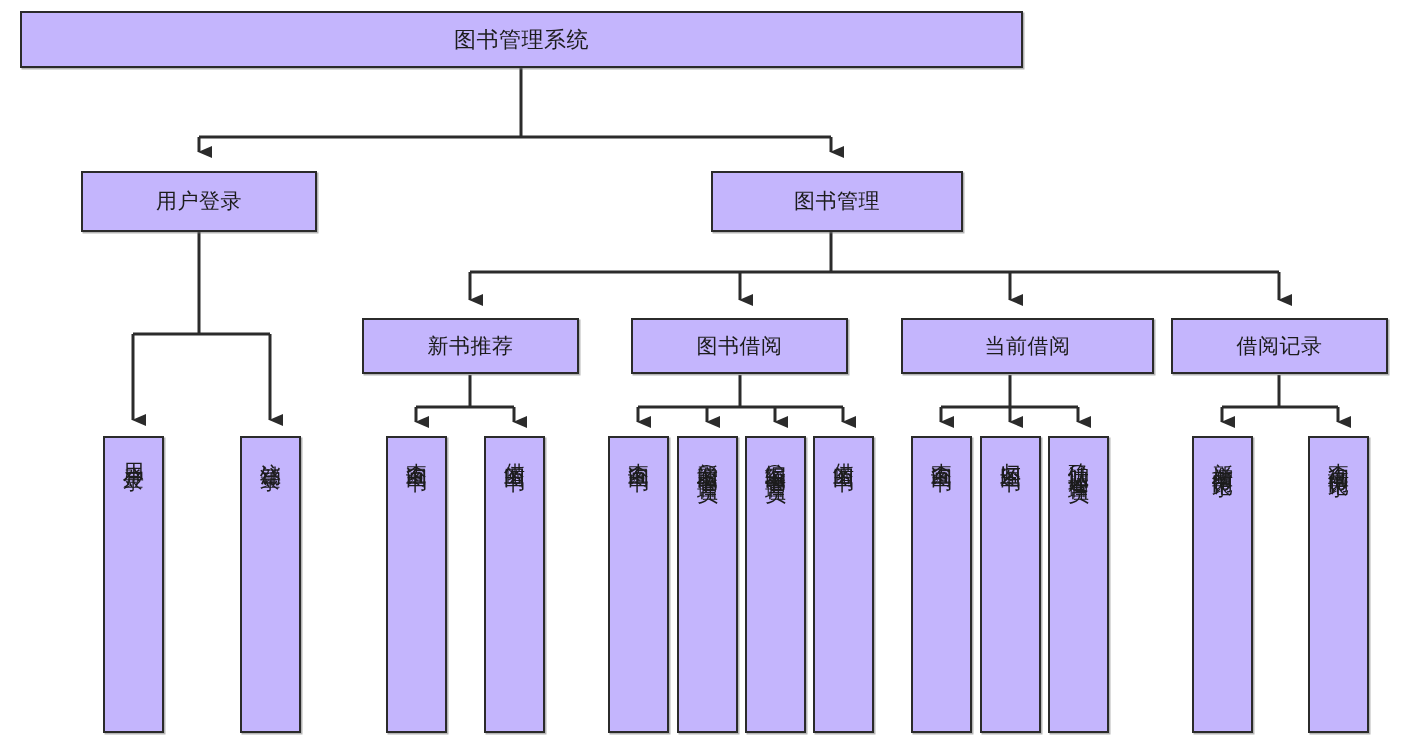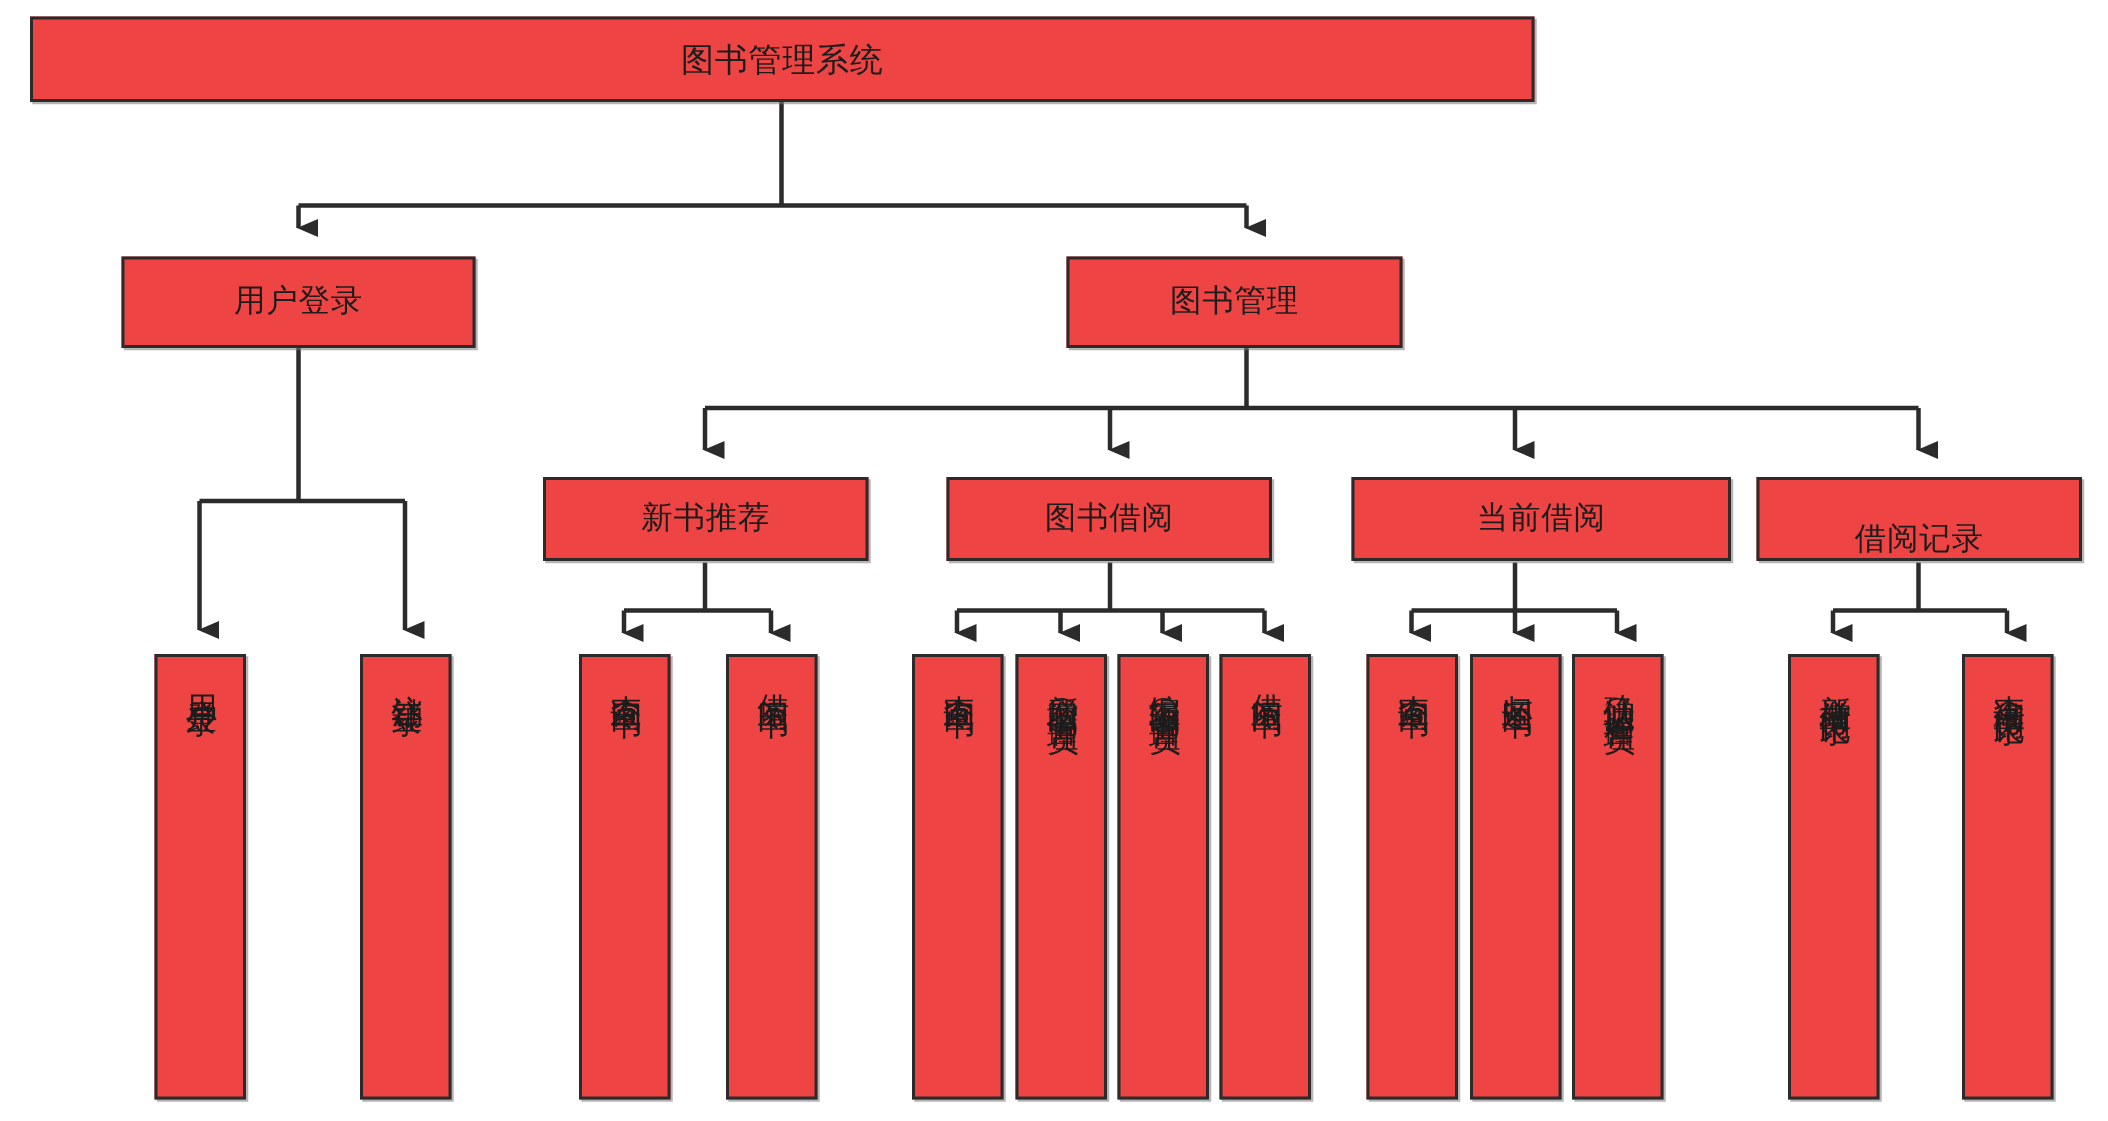--- a/index.html
+++ b/index.html
@@ -21,21 +21,21 @@
     position: absolute;
     left: 0;
     top: 0;
     width: 1405px;
     height: 747px;
     pointer-events: none;
   }
   .node {
     position: absolute;
     box-sizing: border-box;
-    background: #ef4444;
+    background: #c4b5fd;
     border: 2px solid #2b2b2b;
     display: flex;
     align-items: center;
     justify-content: center;
     box-shadow: 1.5px 1.5px 0 rgba(120,120,120,0.55);
   }
   .node .label {
     color: #1c1c1c;
     font-size: 21px;
     line-height: 1.15;
@@ -124,34 +124,34 @@
     </g>
   </svg>
 
   <div class="node root" style="left:20px; top:11px; width:1003px; height:57px;">
     <span class="label">图书管理系统</span>
   </div>
 
   <div class="node" style="left:81px; top:171px; width:236px; height:61px;">
     <span class="label">用户登录</span>
   </div>
-  <div class="node" style="left:711px; top:171px; width:224px; height:61px;">
+  <div class="node" style="left:711px; top:171px; width:252px; height:61px;">
     <span class="label">图书管理</span>
   </div>
 
   <div class="node" style="left:631px; top:318px; width:217px; height:56px;">
     <span class="label">图书借阅</span>
   </div>
   <div class="node" style="left:362px; top:318px; width:217px; height:56px;">
     <span class="label">新书推荐</span>
   </div>
   <div class="node" style="left:901px; top:318px; width:253px; height:56px;">
     <span class="label">当前借阅</span>
   </div>
-  <div class="node" style="left:1171px; top:318px; width:217px; height:56px;align-items:flex-end;">
+  <div class="node" style="left:1171px; top:318px; width:217px; height:56px;">
     <span class="label">借阅记录</span>
   </div>
 
   <div class="node vert" style="left:103px; top:436px; width:61px; height:297px;">
     <span class="label">用户登录</span>
   </div>
   <div class="node vert" style="left:240px; top:436px; width:61px; height:297px;">
     <span class="label">注销登录</span>
   </div>
 

